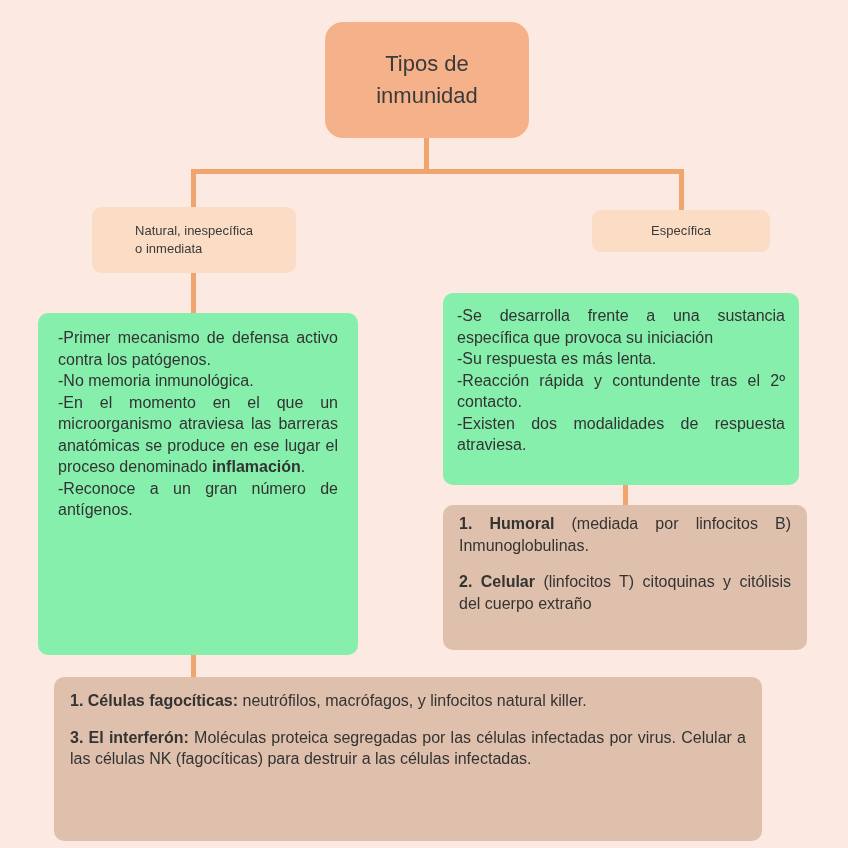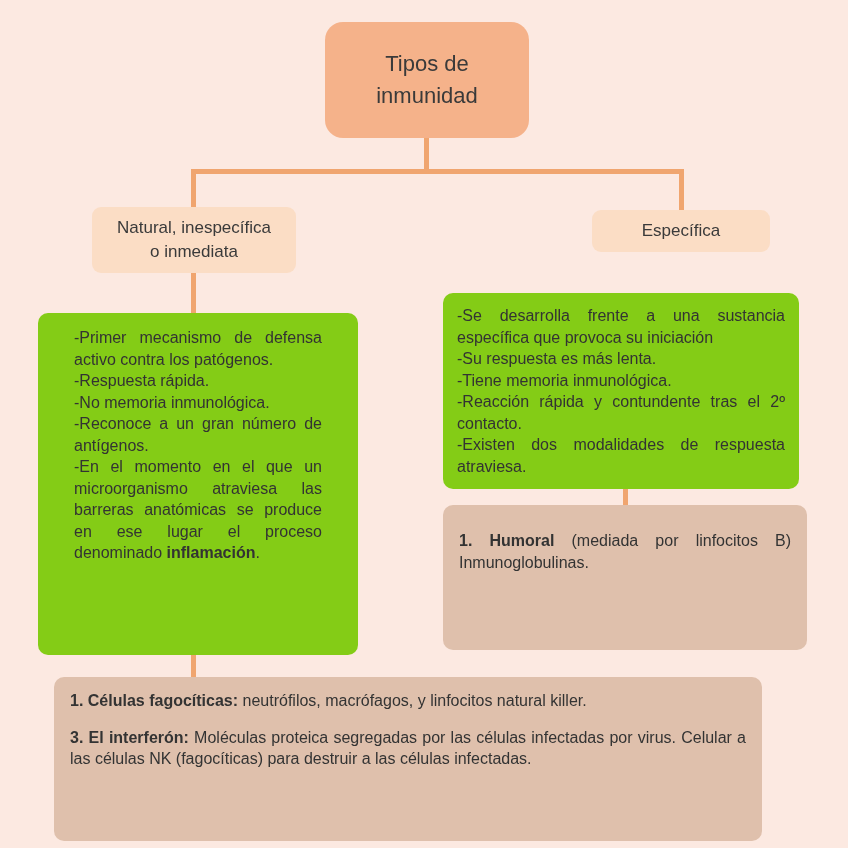--- a/index.html
+++ b/index.html
@@ -34,62 +34,61 @@
     text-align: center;
     font-size: 22px;
     line-height: 1.45;
     white-space: pre-line;
     color: #3a3a3a;
   }
   .label-box {
     background: #fbddc5;
     border-radius: 9px;
     display: flex; align-items: center; justify-content: center;
-    text-align: center;
-    font-size: 17px;
+    font-size: 13px;
     line-height: 1.4;
     white-space: pre-line;
     color: #3a3a3a;
   }
   .label-left {
     left: 92px; top: 207px;
     width: 204px; height: 66px;
   }
   .label-right {
     left: 592px; top: 210px;
     width: 178px; height: 42px;
   }
   .orange-box {
-    background: #84cc16;
+    background: #86efac;
     border-radius: 10px;
     text-align: justify;
     font-size: 16px;
     line-height: 21.5px;
   }
   .tan-box {
     background: #dfc0ac;
     border-radius: 10px;
     text-align: justify;
     font-size: 16px;
     line-height: 21.5px;
   }
   .content-left {
     left: 38px; top: 313px;
     width: 320px; min-height: 342px;
-    padding: 14px 36px;
+    padding: 14px 20px;
   }
   .content-right {
     left: 443px; top: 293px;
     width: 356px; min-height: 192px;
     padding: 12px 14px;
   }
   .modalities-box {
     left: 443px; top: 505px;
     width: 364px; min-height: 145px;
-    padding: 25px 16px;
+    padding: 8px 16px;
   }
   .bottom-box {
     left: 54px; top: 677px;
     width: 708px; min-height: 164px;
     padding: 13px 16px;
   }
   p { margin: 0; }
   .gap p + p { margin-top: 15px; }
   .b { font-weight: bold; }
 </style>
@@ -114,36 +113,35 @@
   <div class="box label-box label-left">
     <span>Natural, inespecífica
 o inmediata</span>
   </div>
   <div class="box label-box label-right">
     <span>Específica</span>
   </div>
 
   <div class="box orange-box content-left">
     <p>-Primer mecanismo de defensa activo contra los patógenos.</p>
-    <p>-Respuesta rápida.</p>
     <p>-No memoria inmunológica.</p>
+    <p><span>-En el momento en el que un microorganismo atraviesa las barreras anatómicas se produce en ese lugar el proceso denominado </span><span class="b">inflamación</span><span>.</span></p>
     <p>-Reconoce a un gran número de antígenos.</p>
-    <p><span>-En el momento en el que un microorganismo atraviesa las barreras anatómicas se produce en ese lugar el proceso denominado </span><span class="b">inflamación</span><span>.</span></p>
   </div>
 
   <div class="box orange-box content-right">
     <p>-Se desarrolla frente a una sustancia específica que provoca su iniciación</p>
     <p>-Su respuesta es más lenta.</p>
-    <p>-Tiene memoria inmunológica.</p>
     <p>-Reacción rápida y contundente tras el 2º contacto.</p>
     <p>-Existen dos modalidades de respuesta atraviesa.</p>
   </div>
 
   <div class="box tan-box gap modalities-box">
     <p><span class="b">1. Humoral</span><span> (mediada por linfocitos B) Inmunoglobulinas.</span></p>
+    <p><span class="b">2. Celular</span><span> (linfocitos T) citoquinas y citólisis del cuerpo extraño</span></p>
   </div>
 
   <div class="box tan-box gap bottom-box">
     <p><span class="b">1. Células fagocíticas:</span><span> neutrófilos, macrófagos, y linfocitos natural killer.</span></p>
     <p><span class="b">3. El interferón:</span><span> Moléculas proteica segregadas por las células infectadas por virus. Celular a las células NK (fagocíticas) para destruir a las células infectadas.</span></p>
   </div>
 
 </div>
 
 </body></html>

